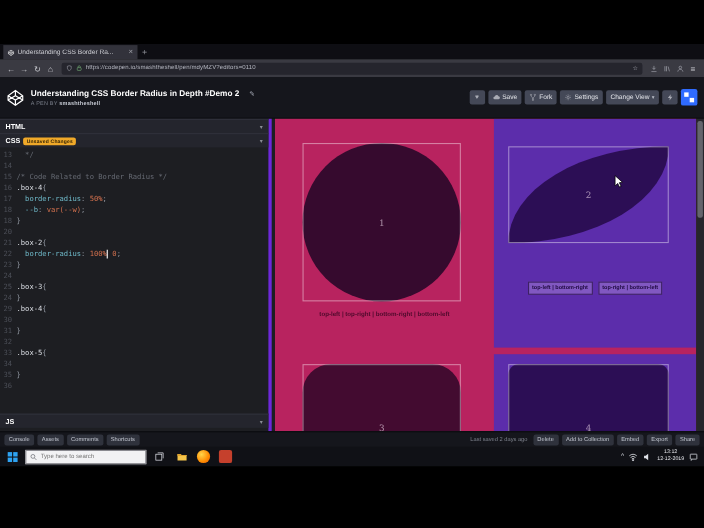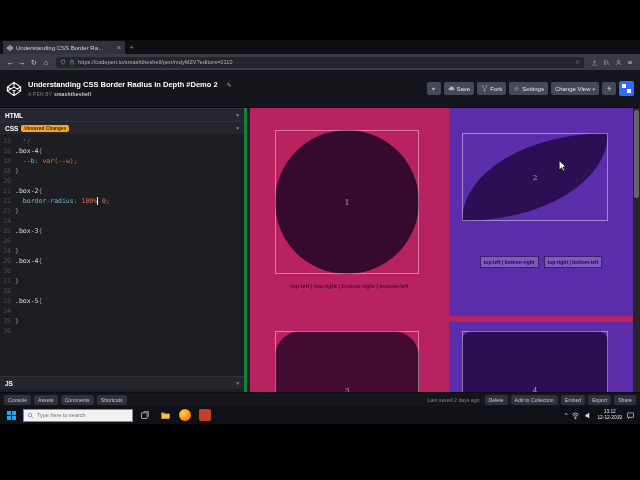--- a/index.html
+++ b/index.html
@@ -37,21 +37,21 @@
   .pen-byline .author{color:#c9cdd6;font-weight:bold}
   .hdr-actions{display:flex;gap:3px;align-items:center}
   .hdr-btn{height:13px;background:#444857;border-radius:2px;color:#e4e5ea;font-size:6px;display:flex;align-items:center;gap:2px;padding:0 4px;white-space:nowrap}
   .hdr-btn .caret{font-size:5px;color:#b9bcc6}
   .hdr-btn.square{width:14px;justify-content:center;padding:0}
   .avatar{width:15px;height:15px;border-radius:2px;background:#2f6bff;position:relative}
   .avatar::after{content:"";position:absolute;left:3px;top:3px;width:4px;height:4px;background:#fff;box-shadow:5px 5px 0 #fff}
 
   
   .main{position:absolute;top:68px;left:0;width:640px;height:284px;background:#1d1e22}
-  .editor-col{position:absolute;left:0;top:0;width:247px;height:284px;background:#1d1e22;border-right:3px solid #15803d}
+  .editor-col{position:absolute;left:0;top:0;width:247px;height:284px;background:#1d1e22;border-right:3px solid #6d28d9}
   .panel-hd{height:13px;background:#24252d;border-top:1px solid #30313b;display:flex;align-items:center;gap:3px;padding:0 5px;color:#fff;font-size:6.5px;font-weight:bold}
   .panel-hd .caret{margin-left:auto;color:#8a8d96;font-weight:normal;font-size:5.5px}
   .badge{background:#f0a929;color:#2a1d03;font-size:4.5px;font-weight:bold;padding:1px 3px;border-radius:2px;letter-spacing:.2px}
   .code{position:absolute;top:26px;left:0;width:244px;height:242px;overflow:hidden;padding-top:2px}
   .code-line{display:flex;height:10px;line-height:10px;font-family:"DejaVu Sans Mono",monospace;font-size:6.5px}
   .gutter{width:15px;text-align:right;padding-right:4px;color:#4c4f58;flex:none}
   .code-text{white-space:pre}
   .tk-cm{color:#666a73}.tk-sel{color:#dcdfe5}.tk-pun{color:#9096a0}.tk-prop{color:#6fb9c9}.tk-val{color:#d4714e}
   .tk-cursor{display:inline-block;width:1px;height:8px;background:#fff;vertical-align:middle}
   .js-hd{position:absolute;left:0;bottom:3px;width:244px}
@@ -242,24 +242,36 @@
           <span>CSS</span>
           <span class="badge">Unsaved Changes</span>
           <span class="caret">▾</span>
         </div>
         <div class="code">
             <div class="code-line">
               <span class="gutter">13</span>
               <span class="code-text"><span class="tk-cm">  */</span></span>
             </div>
             <div class="code-line">
+              <span class="gutter">14</span>
+              <span class="code-text"></span>
+            </div>
+            <div class="code-line">
+              <span class="gutter">15</span>
+              <span class="code-text"><span class="tk-cm">/* Code Related to Border Radius */</span></span>
+            </div>
+            <div class="code-line">
               <span class="gutter">16</span>
               <span class="code-text"><span class="tk-sel">.box-4</span><span class="tk-pun">{</span></span>
             </div>
             <div class="code-line">
+              <span class="gutter">17</span>
+              <span class="code-text"><span class="tk-prop">  border-radius</span><span class="tk-pun">:</span><span class="tk-val"> 50%</span><span class="tk-pun">;</span></span>
+            </div>
+            <div class="code-line">
               <span class="gutter">18</span>
               <span class="code-text"><span class="tk-prop">  --b</span><span class="tk-pun">:</span><span class="tk-val"> var(--w)</span><span class="tk-pun">;</span></span>
             </div>
             <div class="code-line">
               <span class="gutter">18</span>
               <span class="code-text"><span class="tk-pun">}</span></span>
             </div>
             <div class="code-line">
               <span class="gutter">20</span>
               <span class="code-text"></span>
@@ -276,24 +288,20 @@
               <span class="gutter">23</span>
               <span class="code-text"><span class="tk-pun">}</span></span>
             </div>
             <div class="code-line">
               <span class="gutter">24</span>
               <span class="code-text"></span>
             </div>
             <div class="code-line">
               <span class="gutter">25</span>
               <span class="code-text"><span class="tk-sel">.box-3</span><span class="tk-pun">{</span></span>
-            </div>
-            <div class="code-line">
-              <span class="gutter">26</span>
-              <span class="code-text"></span>
             </div>
             <div class="code-line">
               <span class="gutter">24</span>
               <span class="code-text"><span class="tk-pun">}</span></span>
             </div>
             <div class="code-line">
               <span class="gutter">29</span>
               <span class="code-text"><span class="tk-sel">.box-4</span><span class="tk-pun">{</span></span>
             </div>
             <div class="code-line">

